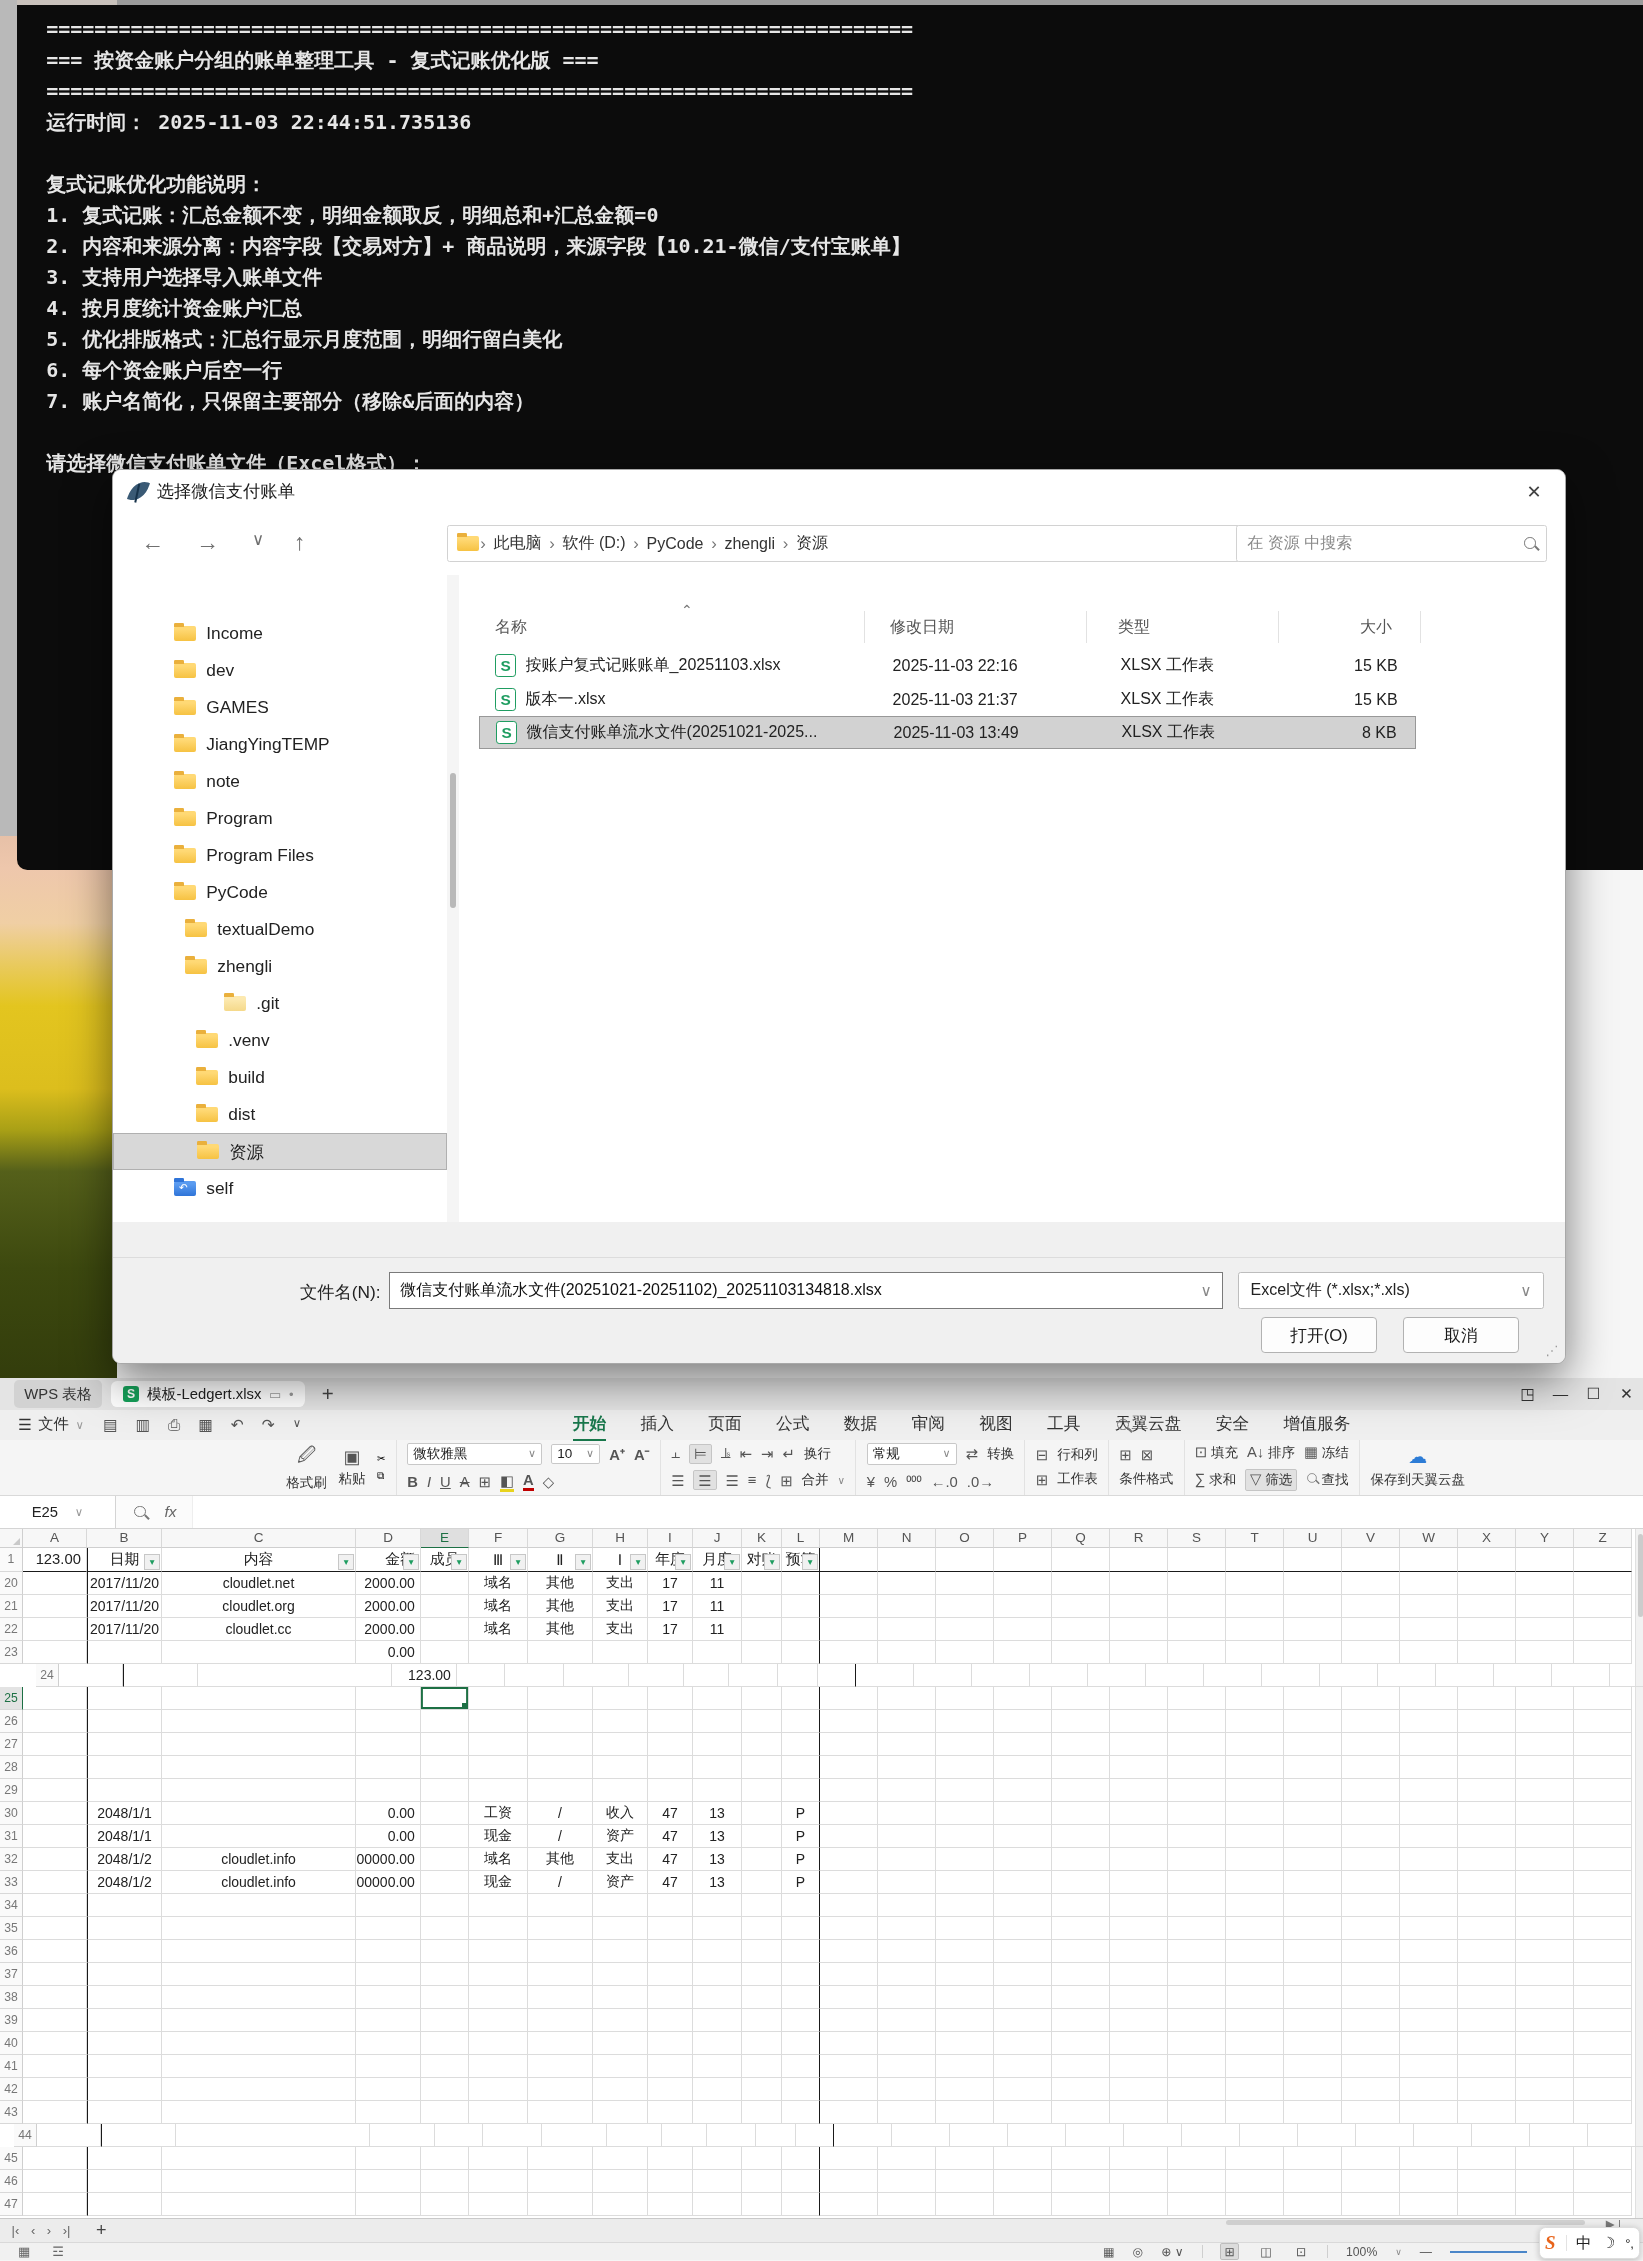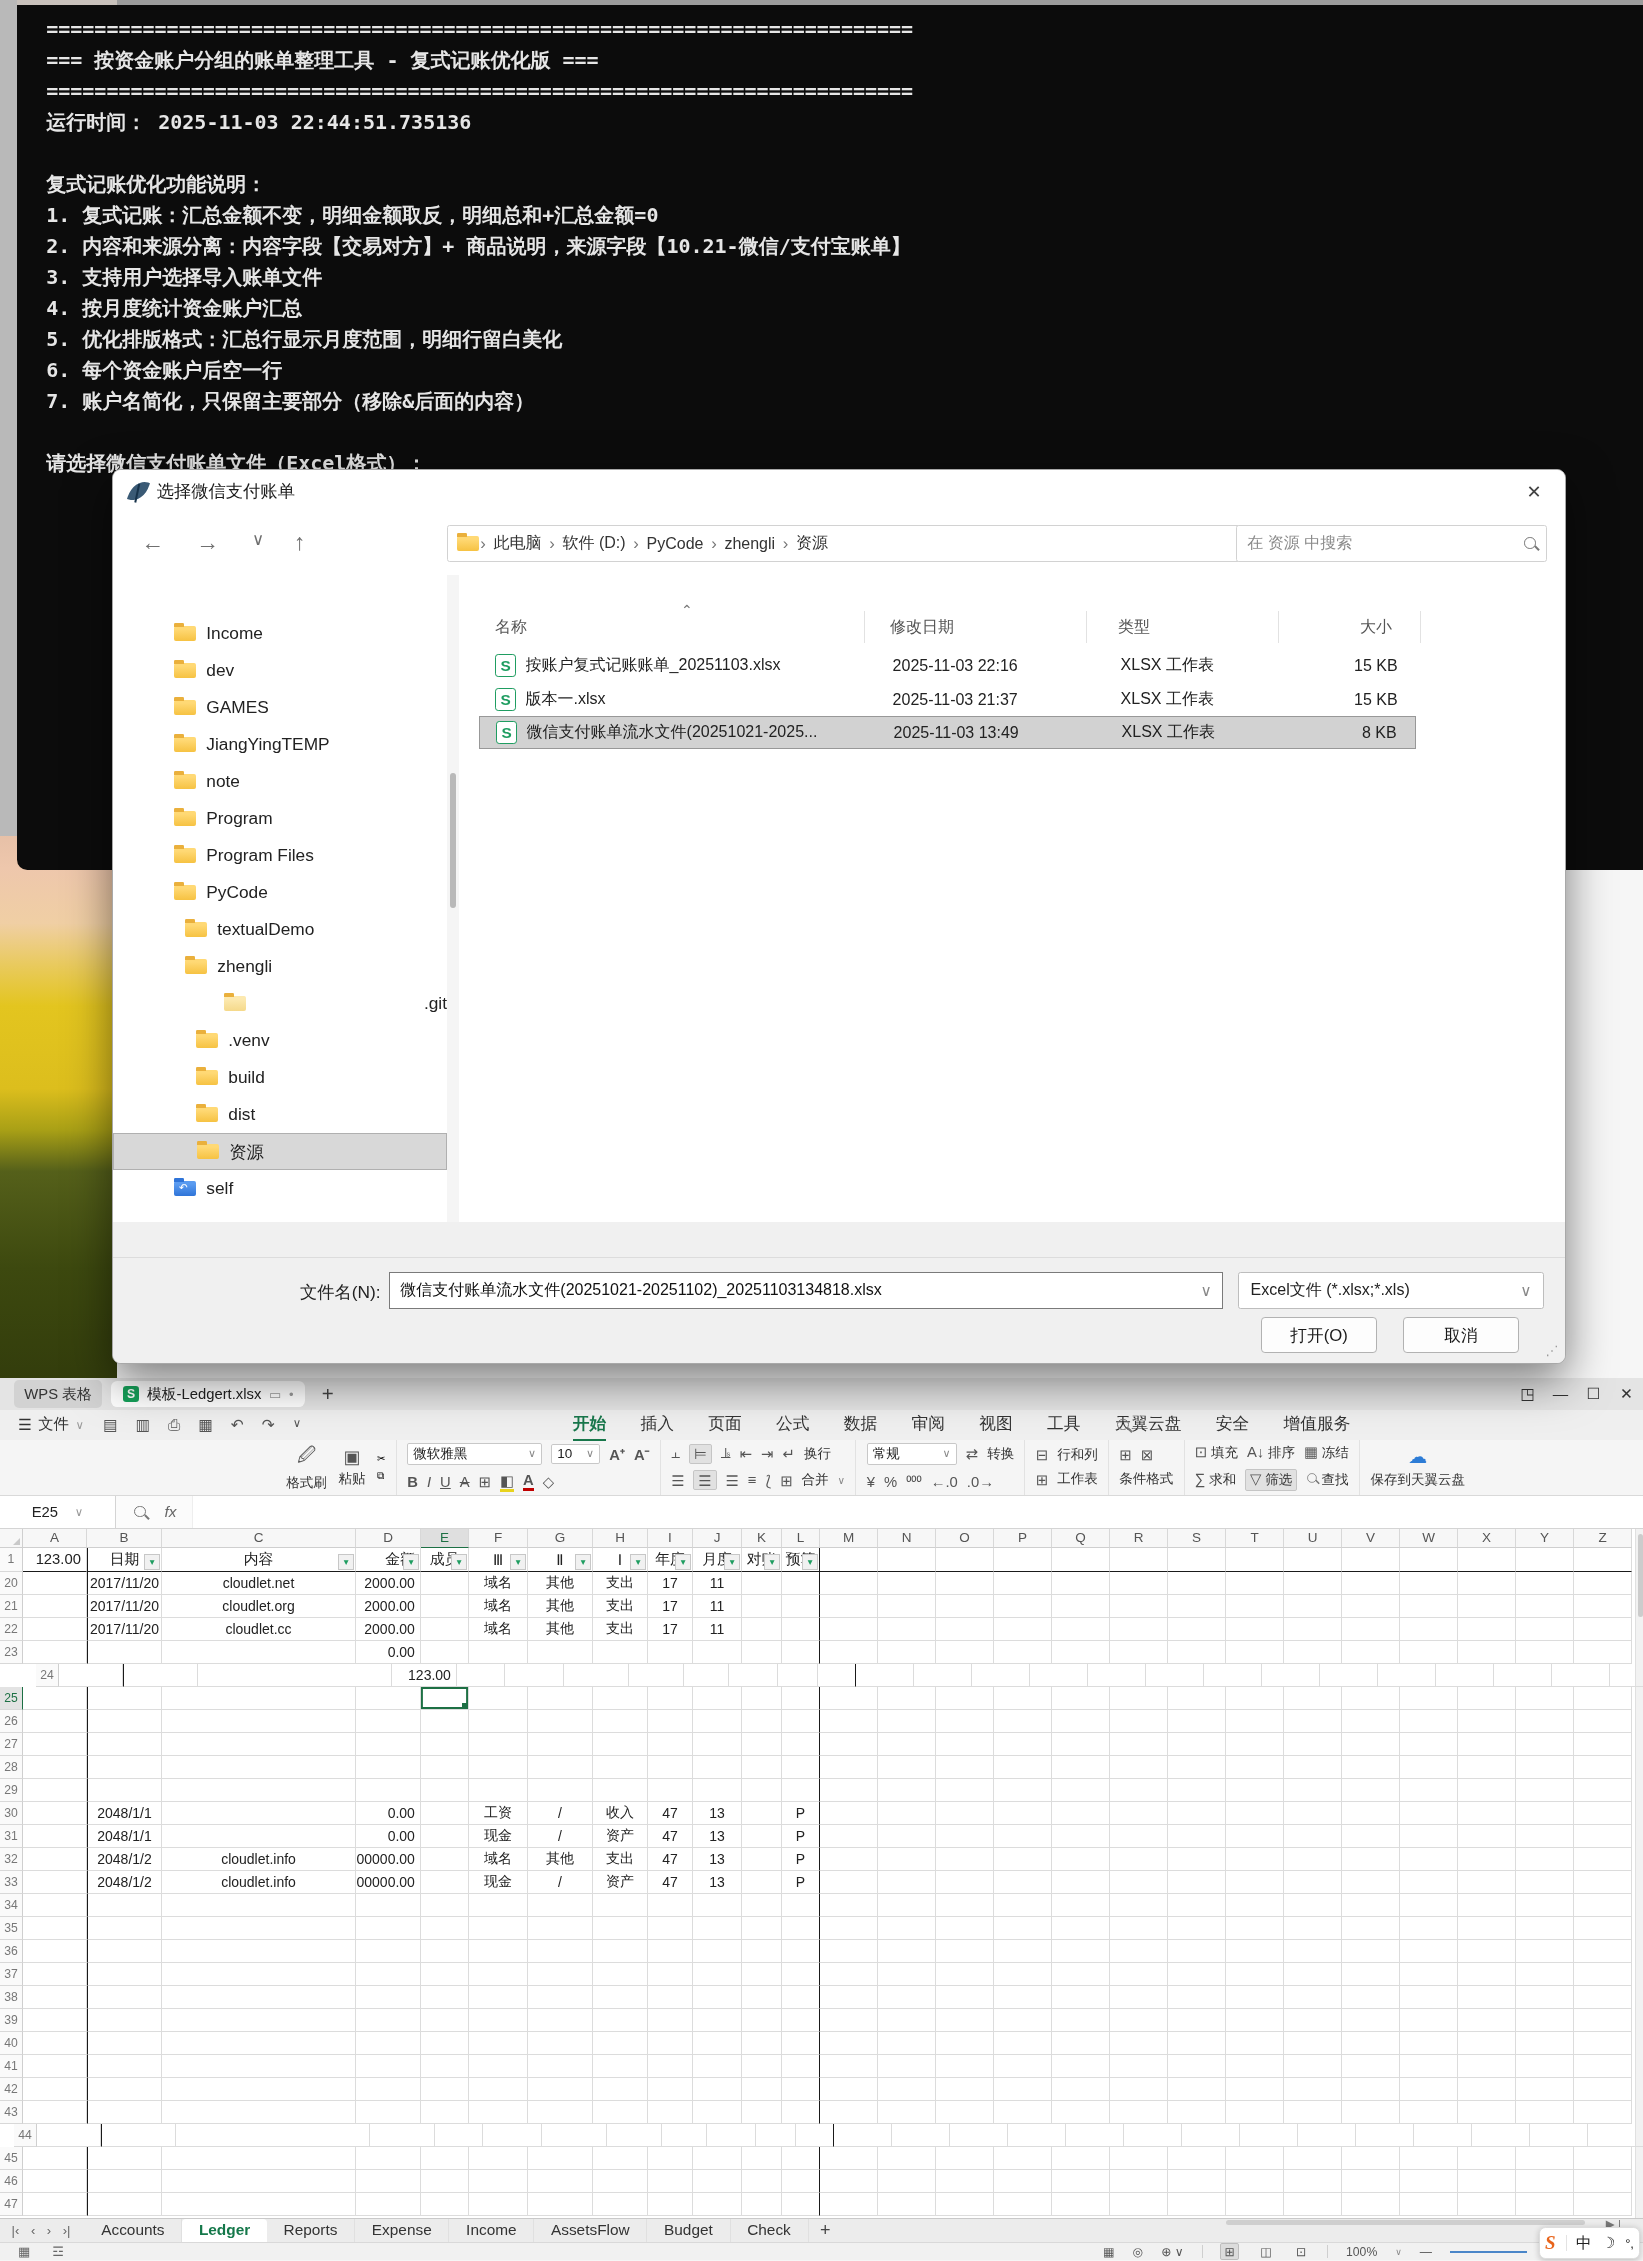--- a/index.html
+++ b/index.html
@@ -1332,30 +1332,20 @@
       </div>
     </div>
 
   <div class="tabbar">
     <div class="tnav">
       <span>|‹</span>
       <span>‹</span>
       <span>›</span>
       <span>›|</span>
     </div>
-    <div style="display:flex;height:100%">
-        <div class="stab">Accounts</div>
-        <div class="stab active">Ledger</div>
-        <div class="stab">Reports</div>
-        <div class="stab">Expense</div>
-        <div class="stab">Income</div>
-        <div class="stab">AssetsFlow</div>
-        <div class="stab">Budget</div>
-        <div class="stab">Check</div>
-      </div>
     <div class="addsheet">+</div>
     <div class="hscroll"></div>
     <div class="hsarrow">▶ |</div>
   </div>
 
   <div class="statusbar">
     <div class="sb-left">
       <span>▦</span>
       <span>☲</span>
     </div>
@@ -1454,21 +1444,21 @@
           <span>PyCode</span>
         </div>
         <div class="titem" style="padding-left: 72px;">
           <span class="folder-ic"></span>
           <span>textualDemo</span>
         </div>
         <div class="titem" style="padding-left: 72px;">
           <span class="folder-ic"></span>
           <span>zhengli</span>
         </div>
-        <div class="titem" style="padding-left: 111px; justify-content: space-between;">
+        <div class="titem" style="padding-left: 111px;">
           <span class="folder-ic light"></span>
           <span>.git</span>
         </div>
         <div class="titem" style="padding-left: 83px;">
           <span class="folder-ic"></span>
           <span>.venv</span>
         </div>
         <div class="titem" style="padding-left: 83px;">
           <span class="folder-ic"></span>
           <span>build</span>

